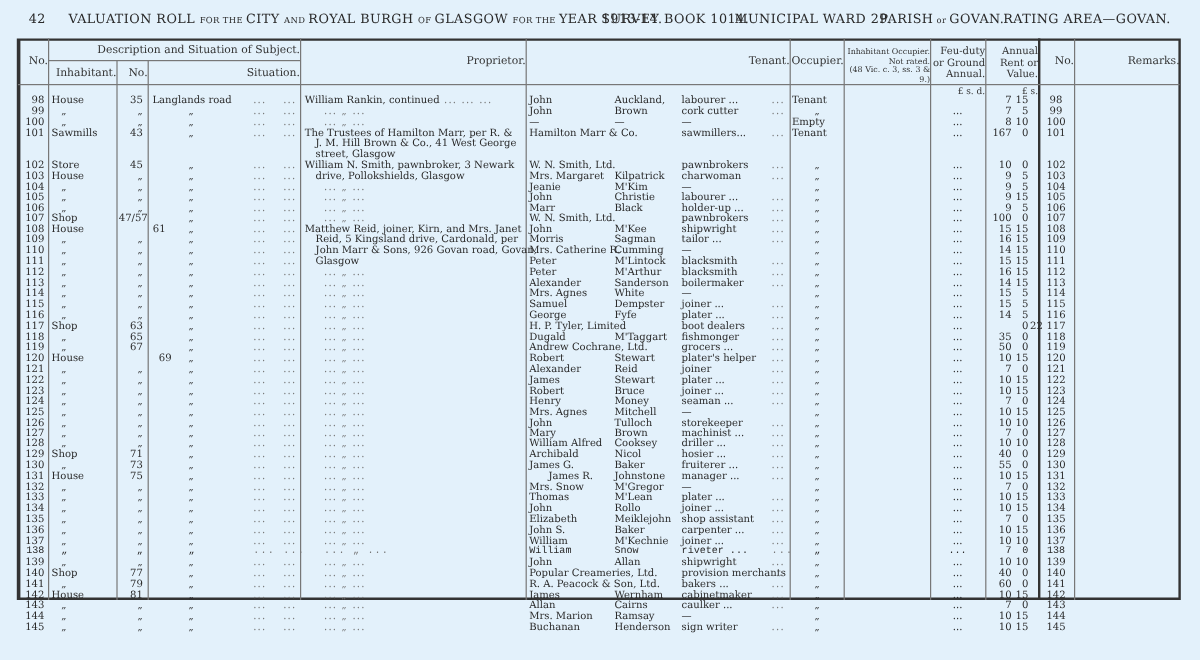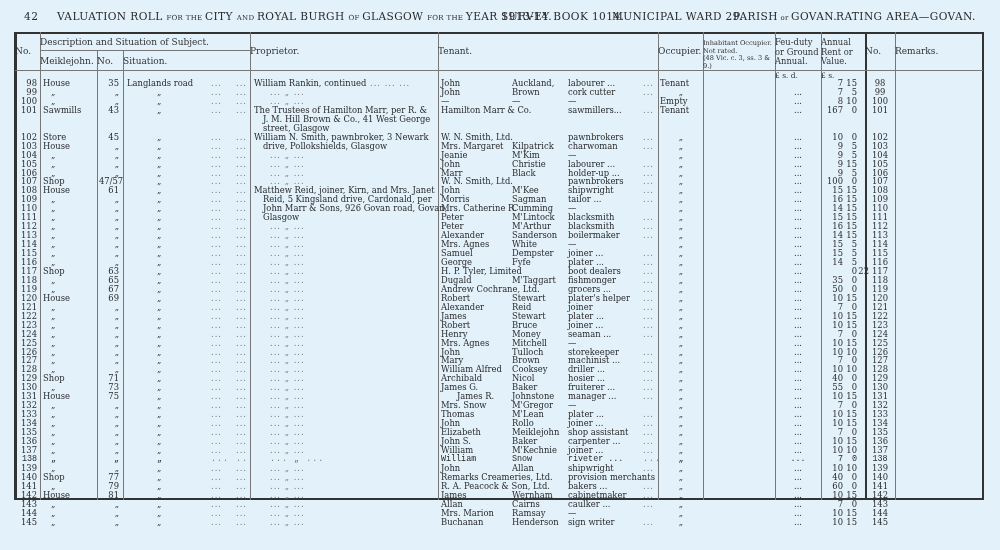--- a/index.html
+++ b/index.html
@@ -24,21 +24,21 @@
 
   .frame {
     position:absolute; left:14px; top:32px; width:970px; height:468px;
     border:2px solid #333; border-left-width:3px; box-sizing:border-box;
   }
   .vl { position:absolute; top:32px; width:0; border-left:1px solid #777; }
   .vl.heavy { border-left:2px solid #333; }
   .hl { position:absolute; height:0; border-top:1px solid #777; }
 
   .hdr {
-    position:absolute; font-size:9px; text-align:left; line-height:10px;
+    position:absolute; font-size:9px; text-align:right; line-height:10px;
     color:#333;
   }
   .hdr.small { font-size:6.6px; line-height:7.5px; }
 
   .row {
     position:absolute; left:0; width:1000px; height:9px;
     font-size:8.4px; line-height:9px; white-space:nowrap;
   }
   .c { position:absolute; top:0; }
   .r { text-align:right; }
@@ -72,21 +72,21 @@
 <div class="vl" style="left:775px;height:468px"></div>
 <div class="vl" style="left:821px;height:468px"></div>
 <div class="vl heavy" style="left:865px;height:468px"></div>
 <div class="vl" style="left:895px;height:468px"></div>
 
 <div class="hl" style="left:40px;width:210px;top:50px"></div>
 <div class="hl" style="left:15px;width:968px;top:70px"></div>
 
 <div class="hdr" style="left:15px;top:46px;width:25px">No.</div>
 <div class="hdr" style="left:40px;top:37px;width:210px">Description and Situation of Subject.</div>
-<div class="hdr" style="left:40px;top:56px;width:57px">Meiklejohn.</div>
+<div class="hdr" style="left:40px;top:56px;width:57px">Inhabitant.</div>
 <div class="hdr" style="left:97px;top:56px;width:26px">No.</div>
 <div class="hdr" style="left:123px;top:56px;width:127px">Situation.</div>
 <div class="hdr" style="left:250px;top:46px;width:188px">Proprietor.</div>
 <div class="hdr" style="left:438px;top:46px;width:220px">Tenant.</div>
 <div class="hdr" style="left:658px;top:46px;width:45px">Occupier.</div>
 <div class="hdr small" style="left:703px;top:40px;width:72px">
   <div>Inhabitant Occupier.</div>
   <div>Not rated.</div>
   <div>(48 Vic. c. 3, ss. 3 &amp; 9.)</div>
 </div>
@@ -319,21 +319,21 @@
       <span class="c r" style="left: 843px; width: 14px;">0</span>
       <span class="c ctr" style="left: 865px; width: 30px;">107</span>
       <span class="c dots" style="left: 211px;">...</span>
       <span class="c dots" style="left: 236px;">...</span>
       <span class="c dots" style="left: 643px;">...</span>
       <span class="c dots" style="left: 270px;">...          „          ...</span>
     </div>
     <div class="row" style="top: 186.4px;">
       <span class="c r" style="left: 15px; width: 22px;">108</span>
       <span class="c" style="left: 43px; width: 52px;">House</span>
-      <span class="c r" style="left: 99px; width: 20px;">61</span>
+      <span class="c r" style="left: 99px; width: 20px; padding-left: 19px;">61</span>
       <span class="c" style="left: 127px; width: 80px; text-align: left; padding-left: 30px;">„</span>
       <span class="c" style="left: 441px;">John</span>
       <span class="c" style="left: 512px;">M'Kee</span>
       <span class="c" style="left: 568px;">shipwright</span>
       <span class="c" style="left: 660px; width: 42px; text-align: center;">„</span>
       <span class="c ctr" style="left: 775px; width: 46px;">...</span>
       <span class="c r" style="left: 821px; width: 22px;">15</span>
       <span class="c r" style="left: 843px; width: 14px;">15</span>
       <span class="c ctr" style="left: 865px; width: 30px;">108</span>
       <span class="c dots" style="left: 211px;">...</span>
@@ -529,21 +529,21 @@
       <span class="c r" style="left: 843px; width: 14px;">0</span>
       <span class="c ctr" style="left: 865px; width: 30px;">119</span>
       <span class="c dots" style="left: 211px;">...</span>
       <span class="c dots" style="left: 236px;">...</span>
       <span class="c dots" style="left: 643px;">...</span>
       <span class="c dots" style="left: 270px;">...          „          ...</span>
     </div>
     <div class="row" style="top: 293.8px;">
       <span class="c r" style="left: 15px; width: 22px;">120</span>
       <span class="c" style="left: 43px; width: 52px;">House</span>
-      <span class="c r" style="left: 99px; width: 20px;">69</span>
+      <span class="c r" style="left: 99px; width: 44px;">69</span>
       <span class="c" style="left: 127px; width: 80px; text-align: left; padding-left: 30px;">„</span>
       <span class="c" style="left: 441px;">Robert</span>
       <span class="c" style="left: 512px;">Stewart</span>
       <span class="c" style="left: 568px;">plater's helper</span>
       <span class="c" style="left: 660px; width: 42px; text-align: center;">„</span>
       <span class="c ctr" style="left: 775px; width: 46px;">...</span>
       <span class="c r" style="left: 821px; width: 22px;">10</span>
       <span class="c r" style="left: 843px; width: 14px;">15</span>
       <span class="c ctr" style="left: 865px; width: 30px;">120</span>
       <span class="c dots" style="left: 211px;">...</span>
@@ -889,21 +889,21 @@
       <span class="c dots" style="left: 211px;">...</span>
       <span class="c dots" style="left: 236px;">...</span>
       <span class="c dots" style="left: 643px;">...</span>
       <span class="c dots" style="left: 270px;">...          „          ...</span>
     </div>
     <div class="row" style="top: 472.8px;">
       <span class="c r" style="left: 15px; width: 22px;">140</span>
       <span class="c" style="left: 43px; width: 52px;">Shop</span>
       <span class="c r" style="left: 99px; width: 20px;">77</span>
       <span class="c" style="left: 127px; width: 80px; text-align: left; padding-left: 30px;">„</span>
-      <span class="c" style="left: 441px;">Remarks Creameries, Ltd.</span>
+      <span class="c" style="left: 441px;">Popular Creameries, Ltd.</span>
       <span class="c" style="left: 512px;"></span>
       <span class="c" style="left: 568px;">provision merchants</span>
       <span class="c" style="left: 660px; width: 42px; text-align: center;">„</span>
       <span class="c ctr" style="left: 775px; width: 46px;">...</span>
       <span class="c r" style="left: 821px; width: 22px;">40</span>
       <span class="c r" style="left: 843px; width: 14px;">0</span>
       <span class="c ctr" style="left: 865px; width: 30px;">140</span>
       <span class="c dots" style="left: 211px;">...</span>
       <span class="c dots" style="left: 236px;">...</span>
       <span class="c dots" style="left: 643px;">...</span>

